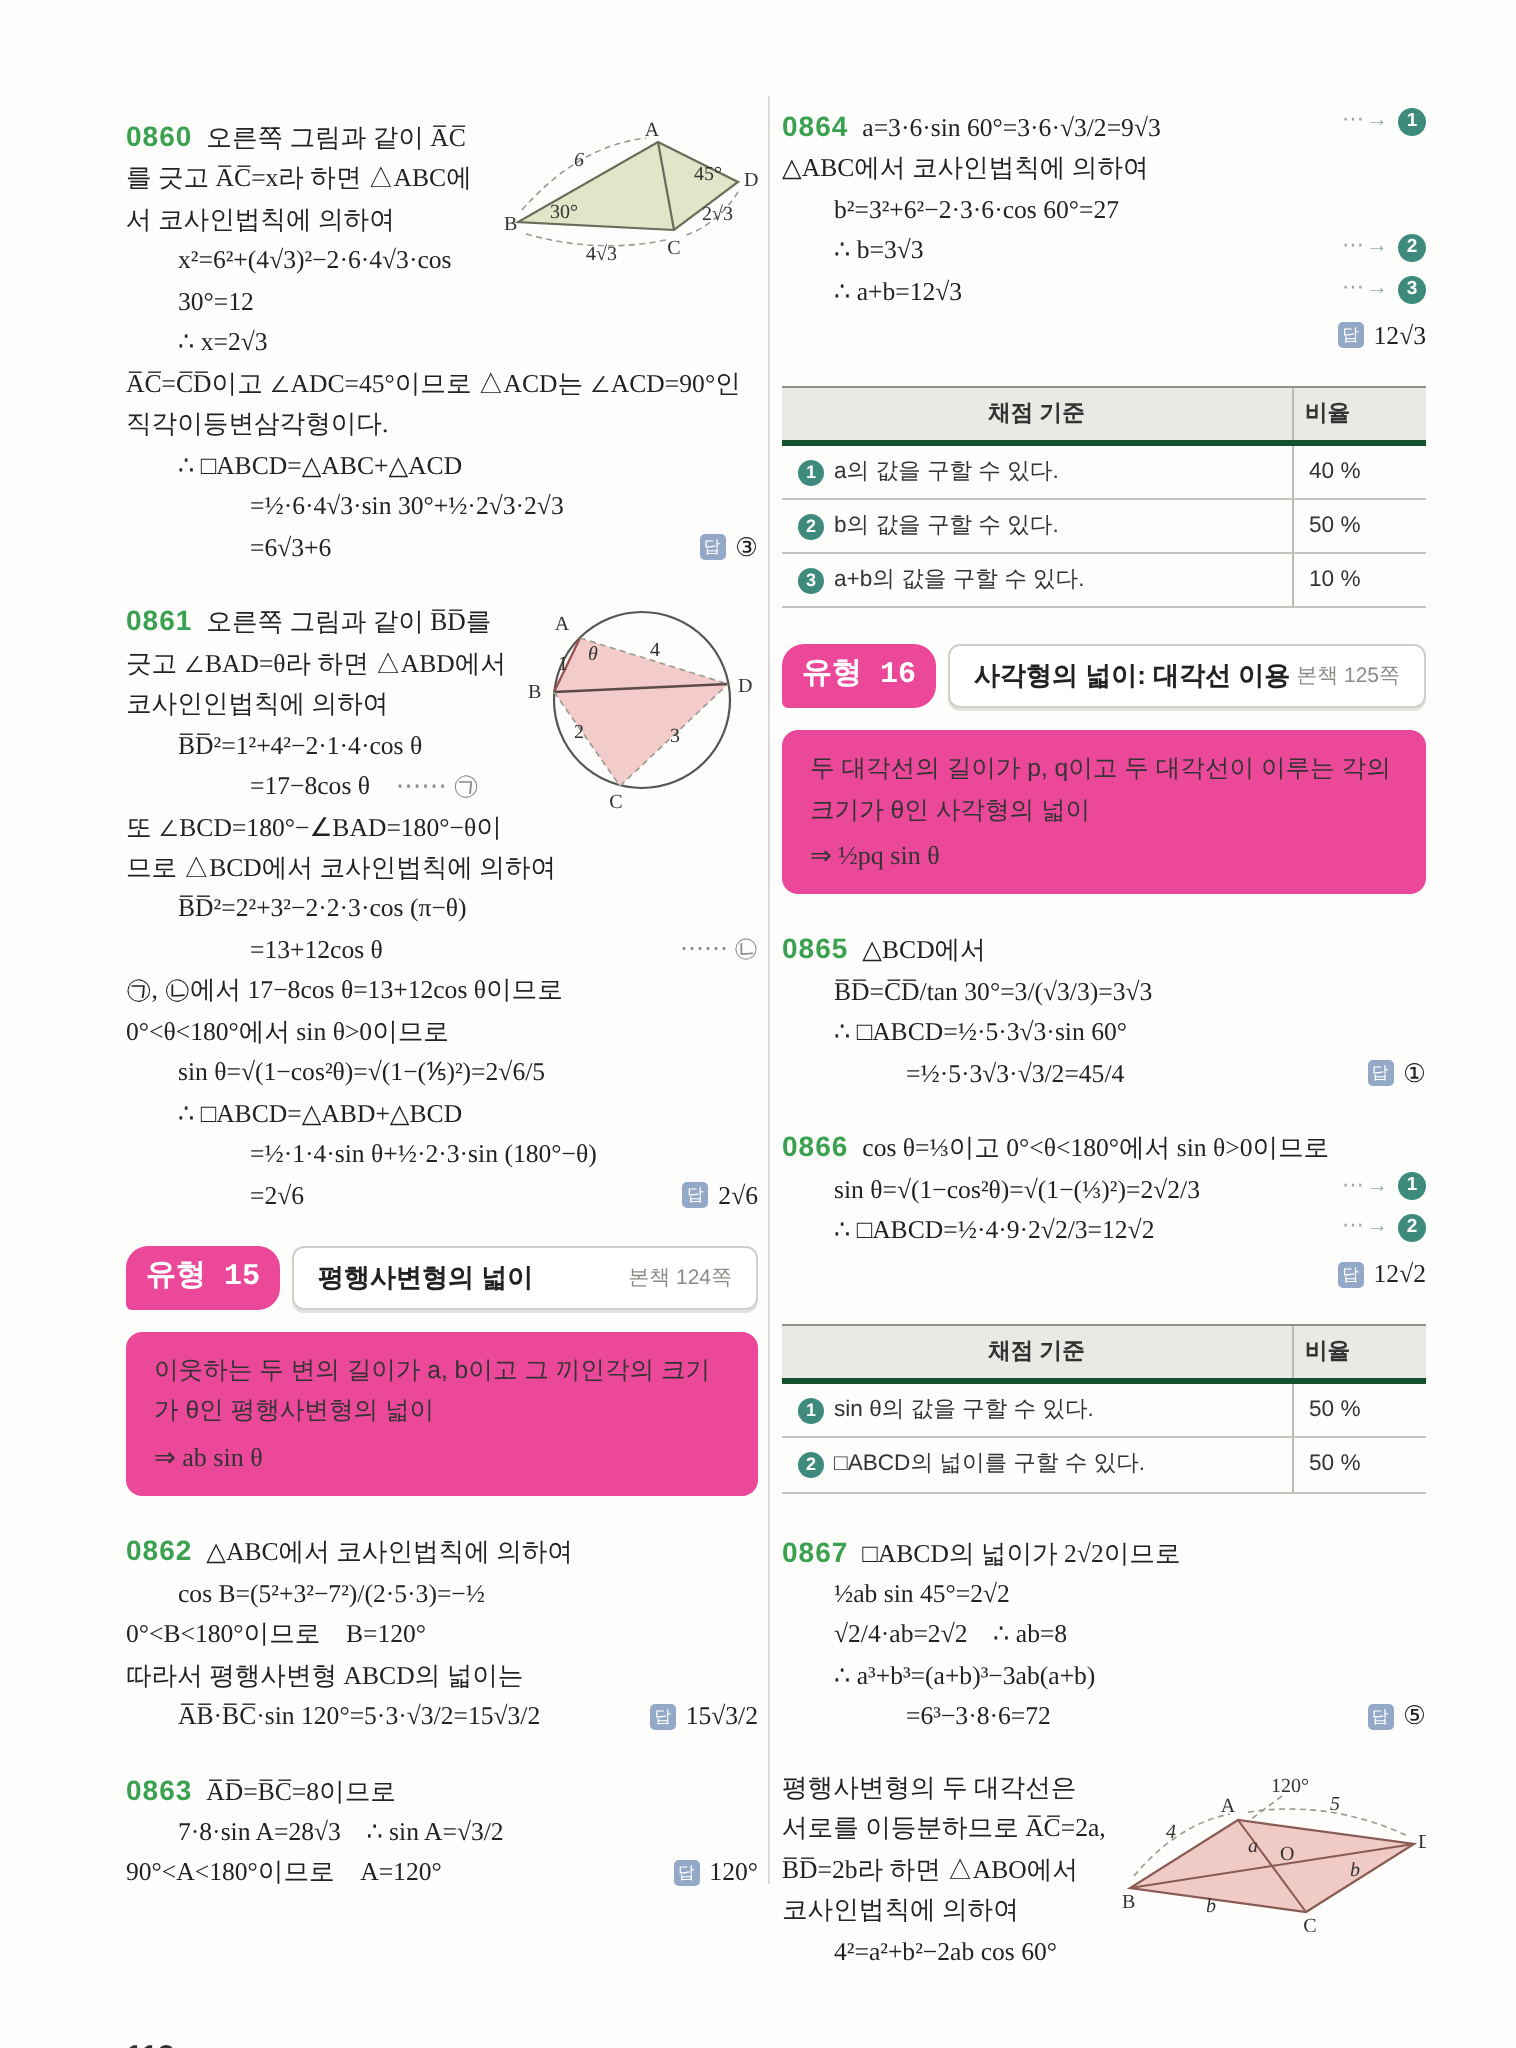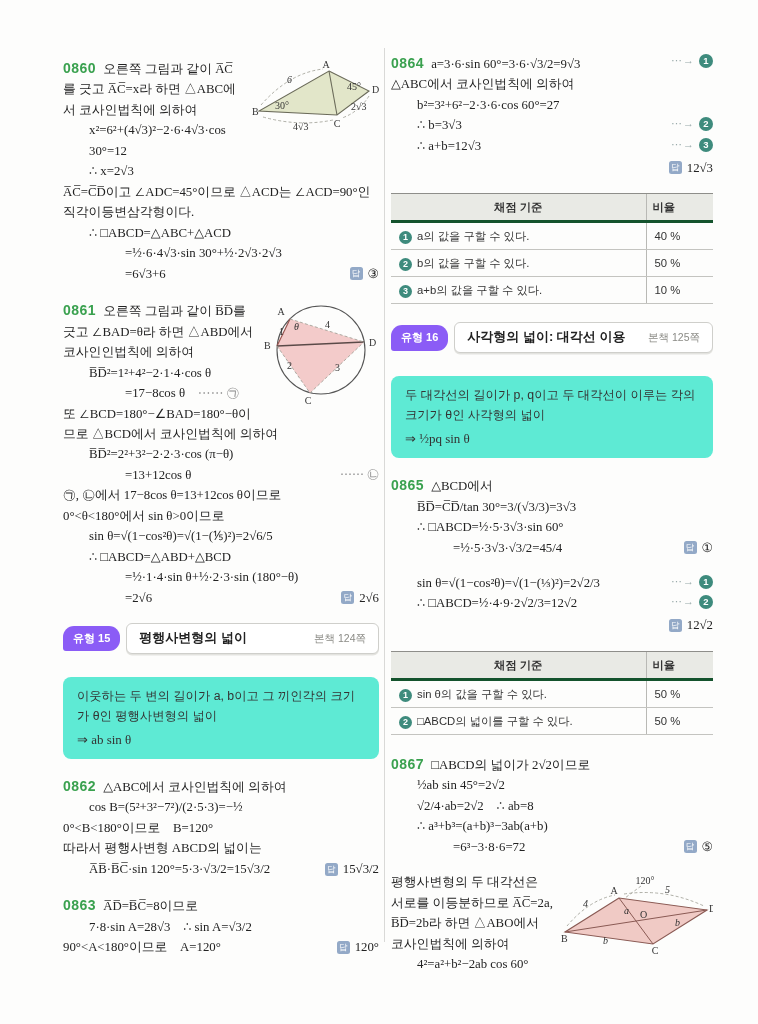--- a/index.html
+++ b/index.html
@@ -36,29 +36,29 @@
   .ansline .ansbox { justify-content:flex-end; }
 
   .fig { float:right; margin:2px 0 6px 8px; }
   .fig text { font-size:10px; fill:#333; font-family:"Liberation Serif", serif; }
   .fig text.it { font-style:italic; }
   .fig .edge { stroke:#6b6b5a; stroke-width:1.1; fill:none; }
   .fig .lead { stroke:#9a9a90; stroke-width:0.8; fill:none; stroke-dasharray:3 2.2; }
 
   .typebox { margin:6px 0 16px; }
   .typehead { display:flex; align-items:stretch; gap:6px; }
-  .badge { background:#8b5cf6; color:#fff; font-family:Liberation Sans, sans-serif;
-           font-size:11px; font-weight:bold; border-radius:11px 11px 11px 3px;
+  .badge { background:#ec4899; color:#fff; font-family:Liberation Mono, monospace;
+           font-size:15px; font-weight:bold; border-radius:11px 11px 11px 3px;
            padding:4px 10px; white-space:nowrap; align-self:center; }
   .typebar { flex:1; display:flex; justify-content:space-between; align-items:center;
              border:1px solid #cfcfcb; border-radius:6px; background:#fff;
              box-shadow:0 1.5px 0 #e3e3df; padding:4px 12px; }
   .typetitle { font-family:"Liberation Sans", sans-serif; font-weight:bold; font-size:13px; color:#222; }
   .typeref { font-family:"Liberation Sans", sans-serif; font-size:10.5px; color:#8b8b86; }
-  .typebody { background:#5eead4; border-radius:8px; margin-top:23px; padding:9px 14px;
+  .typebody { background:#ec4899; border-radius:8px; margin-top:11px; padding:9px 14px;
               font-family:"Liberation Sans", sans-serif; font-size:12.3px; line-height:1.65; color:#333; }
   .typebody .formula { font-family:"Liberation Serif", serif; font-size:13px; margin-top:2px; }
 
   table.grade { width:100%; border-collapse:collapse; font-family:"Liberation Sans", sans-serif;
                 font-size:11.3px; color:#333; margin:10px 0 18px; }
   table.grade th { background:#e9eae5; font-weight:bold; border-top:1px solid #8e8e8a;
                 border-bottom:3px solid #14532d; padding:4px 6px; text-align:center; }
   table.grade td { border-bottom:1px solid #c4c4c0; padding:4px 8px; }
   table.grade td.pct, table.grade th.pct { width:67px; text-align:left;
                 border-left:1px solid #b9b9b5; }
@@ -217,20 +217,21 @@
     </div>
 
     <div class="prob">
       <p class="m"><span class="pnum">0865</span><span>△BCD에서</span></p>
       <p class="m i1">B̅D̅=C̅D̅/tan 30°=3/(√3/3)=3√3</p>
       <p class="m i1">∴ □ABCD=½·5·3√3·sin 60°</p>
       <p class="m i2"><span class="rt ansbox"><span class="ans-icon">답</span><span>①</span></span><span>=½·5·3√3·√3/2=45/4</span></p>
     </div>
 
     <div class="prob">
+      <p class="m"><span class="pnum">0866</span><span>cos θ=⅓이고 0°&lt;θ&lt;180°에서 sin θ&gt;0이므로</span></p>
       <p class="m i1"><span class="rt step"><span class="dots">⋯→</span><span class="scirc">1</span></span><span>sin θ=√(1−cos²θ)=√(1−(⅓)²)=2√2/3</span></p>
       <p class="m i1"><span class="rt step"><span class="dots">⋯→</span><span class="scirc">2</span></span><span>∴ □ABCD=½·4·9·2√2/3=12√2</span></p>
       <p class="ansline"><span class="ansbox">
             <span class="ans-icon">답</span>
             <span>12√2</span>
           </span></p>
     </div>
 
     <table class="grade">
       <thead>

